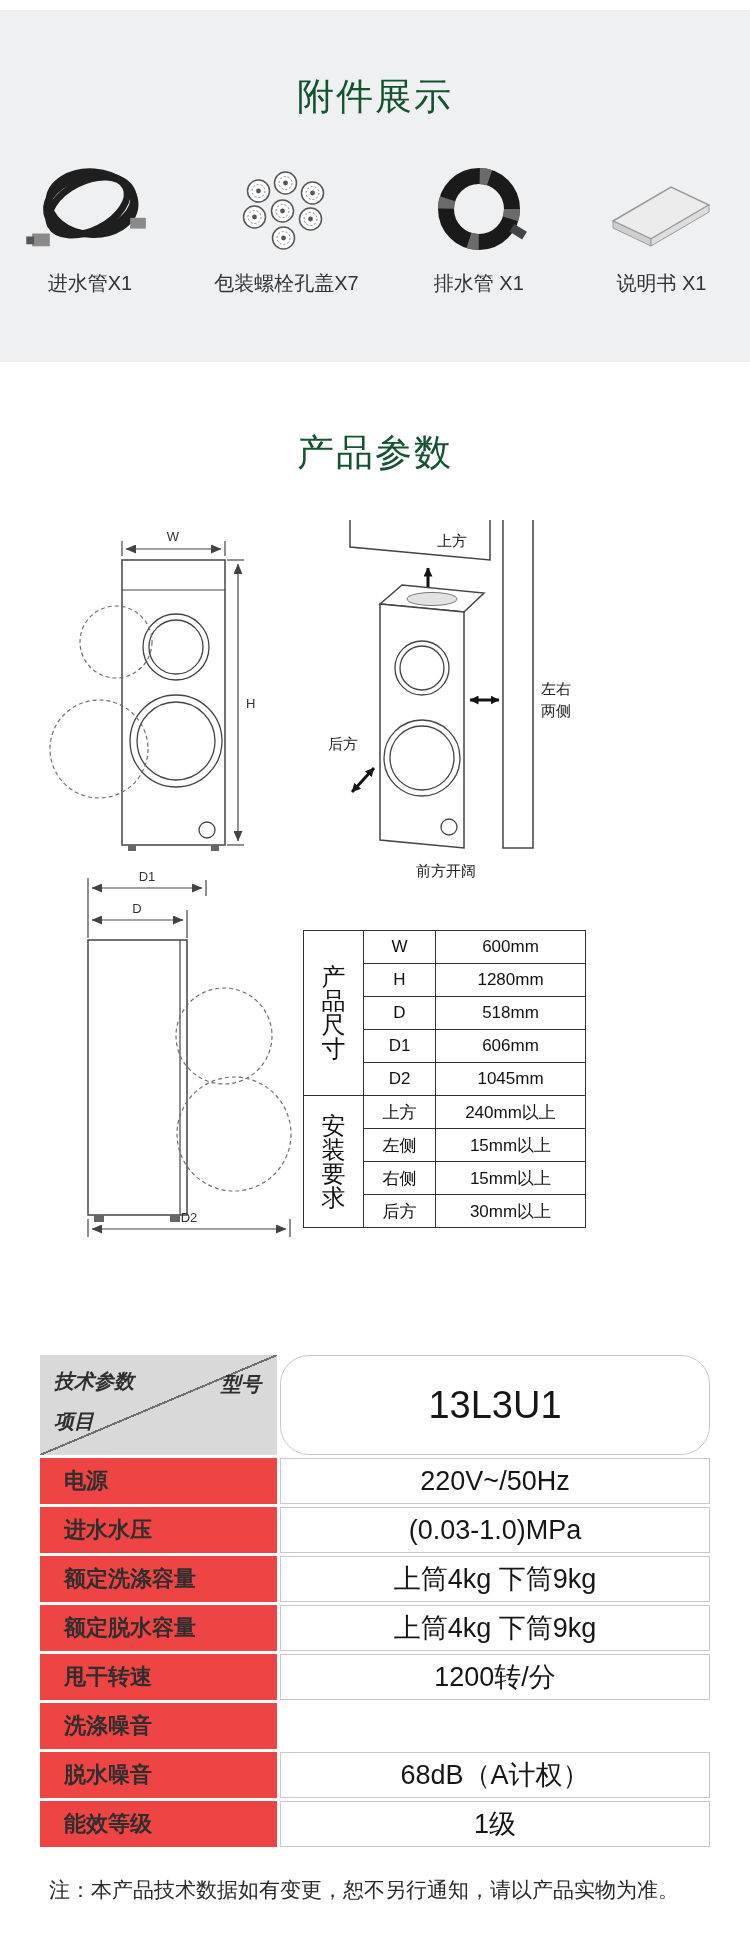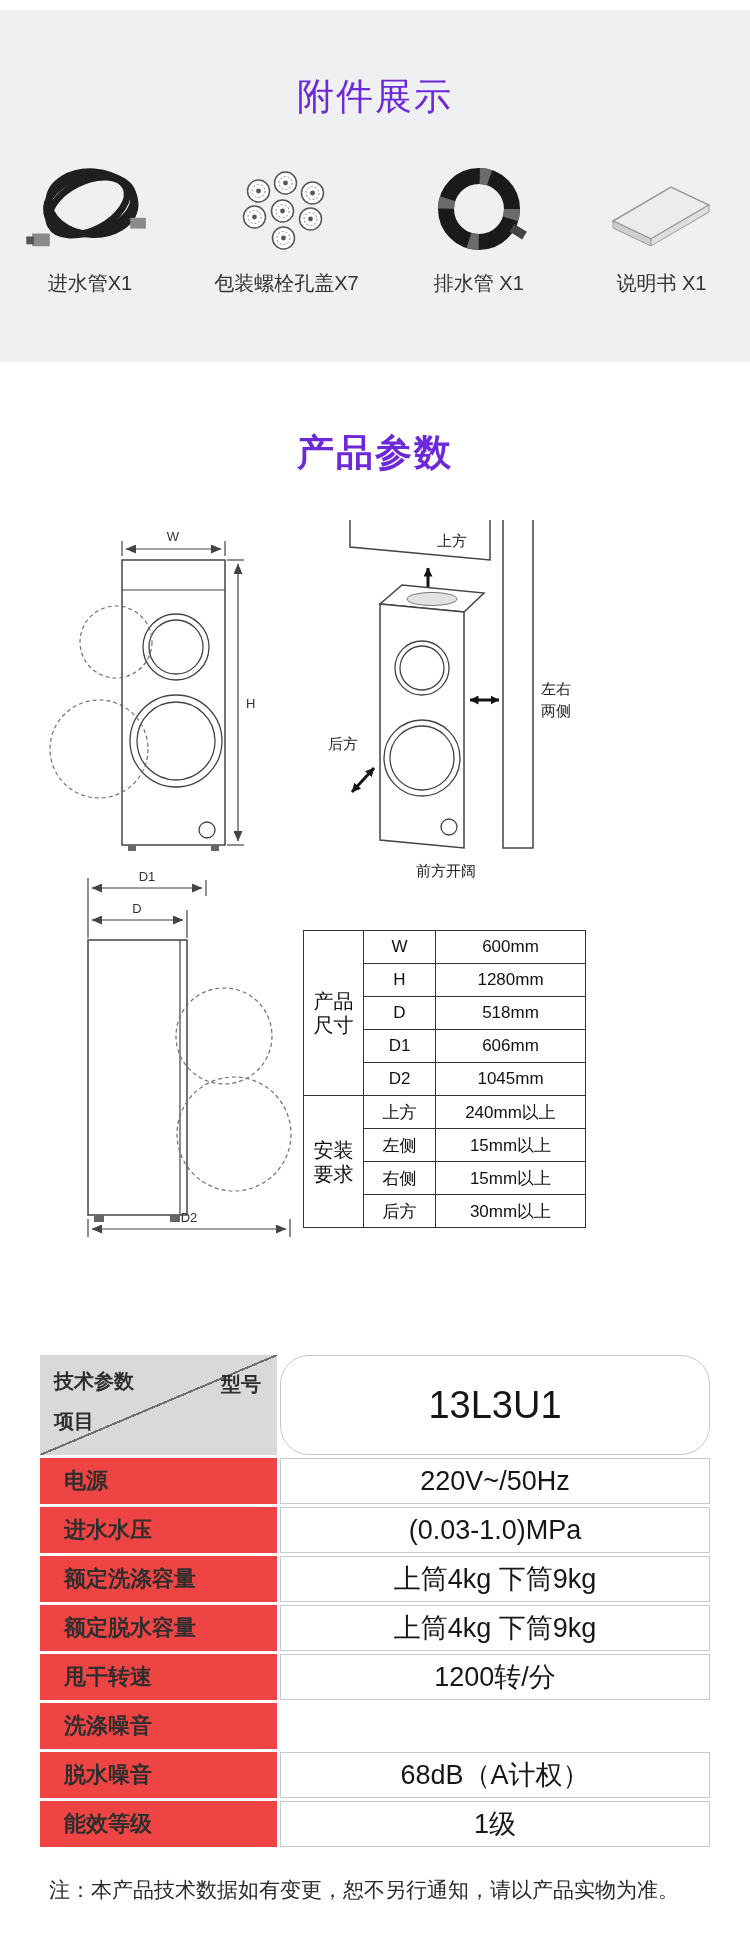--- a/index.html
+++ b/index.html
@@ -1,59 +1,59 @@
 <!DOCTYPE html>
 <html><head>
 <meta charset="utf-8">
 <style>
   html,body{margin:0;padding:0;background:#fff;}
   body{font-family:"Liberation Sans","DejaVu Sans",sans-serif;}
   .page{position:relative;width:750px;height:1940px;background:#fff;overflow:hidden;}
 
   
   .acc{position:absolute;left:0;top:10px;width:750px;height:352px;background:#eef0f1;}
-  .sec-title{margin:0;text-align:center;font-size:37px;font-weight:500;color:#6d28d9;letter-spacing:2px;}
+  .sec-title{margin:0;text-align:center;font-size:37px;font-weight:500;color:#14532d;letter-spacing:2px;}
   .acc .sec-title{padding-top:62px;}
   .acc-row{display:flex;justify-content:space-between;padding:0 26px;margin-top:36px;gap:30px;}
   .acc-item{text-align:center;}
   .acc-ico{height:102px;display:flex;align-items:center;justify-content:center;}
   .acc-label{margin-top:10px;font-size:20px;color:#333;}
 
   
-  .params-title{position:absolute;left:0;top:428px;width:750px;font-weight:bold;}
+  .params-title{position:absolute;left:0;top:428px;width:750px;}
 
   
   .diagrams{position:absolute;left:0;top:520px;}
   .thin{stroke:#444;stroke-width:1.2;fill:none;}
   .shape{fill:#fff;stroke:#444;stroke-width:1.5;}
   .ring{fill:none;stroke:#444;stroke-width:1.3;}
   .dashed{fill:none;stroke:#707070;stroke-width:1.2;stroke-dasharray:4 3;}
   .thick{stroke:#141414;stroke-width:3;fill:none;}
   .dimtxt{font-size:13px;fill:#333;font-family:"Liberation Sans",sans-serif;}
   .cjk{font-size:15px;fill:#222;font-family:"Liberation Sans",sans-serif;}
 
   
   .dim-table{position:absolute;left:303px;top:930px;border-collapse:collapse;font-size:17px;color:#111;}
   .dim-table td{border:1px solid #333;text-align:center;height:33px;padding:0 8px;box-sizing:border-box;}
-  .dim-table .grp{font-size:20px;white-space:pre-line;width:60px;line-height:24px;font-family:Liberation Serif, serif;}
+  .dim-table .grp{font-size:24px;white-space:pre-line;width:60px;line-height:24px;font-family:Liberation Serif, serif;}
   .dim-table .key{width:72px;}
   .dim-table .val{width:150px;}
 
   
   .tech{position:absolute;left:40px;top:1355px;width:670px;}
   .trow{display:flex;margin-bottom:3px;height:46px;}
   .trow.thead{height:100px;}
   .tlabel{width:237px;margin-right:3px;background:#ef4444;display:flex;align-items:center;
           padding-left:24px;box-sizing:border-box;font-size:22px;font-weight:bold;color:#2e2e2e;}
   .tvalue{flex:1;border:1px solid #c9c9c9;box-sizing:border-box;display:flex;align-items:center;
           justify-content:center;font-size:27px;color:#161616;background:#fff;}
   .thead-left{position:relative;display:block;padding:0;
       background-color:#d9d9d9;
       background-image:linear-gradient(to bottom right,rgba(0,0,0,0) calc(50% - 1px),#6e6e6e calc(50% - 1px),#6e6e6e calc(50% + 1px),rgba(0,0,0,0) calc(50% + 1px));}
-  .thead-left span{position:absolute;font-size:20px;font-weight:bold;color:#2e2e2e;}
+  .thead-left span{position:absolute;font-size:20px;font-weight:bold;color:#2e2e2e;font-style:italic;}
   .hl-tl{left:14px;top:13px;}
   .hl-tr{right:16px;top:16px;}
   .hl-bl{left:14px;bottom:20px;}
   .thead-right{font-size:38px;border-radius:29px;}
 
   
   .footnote{position:absolute;left:33px;top:1858px;width:695px;margin:16px;font-size:21px;line-height:31px;color:#2b2b2b;}
 </style>
 </head>
 <body>

